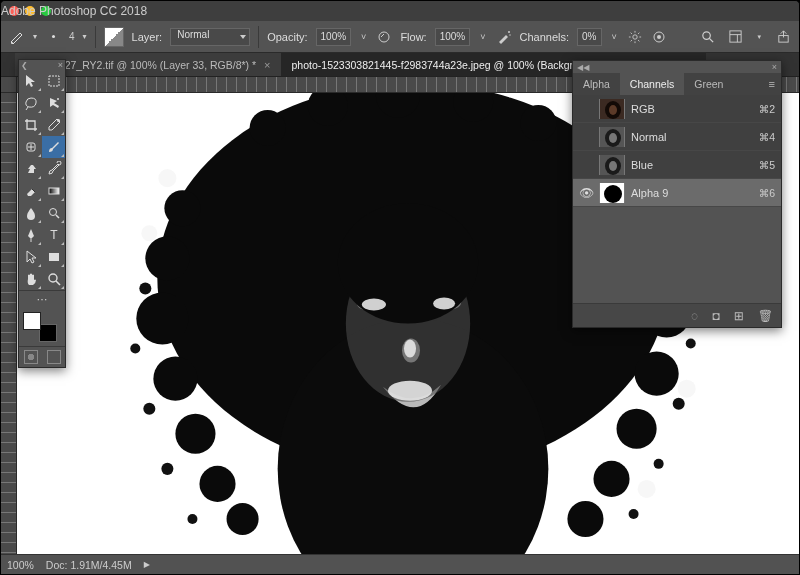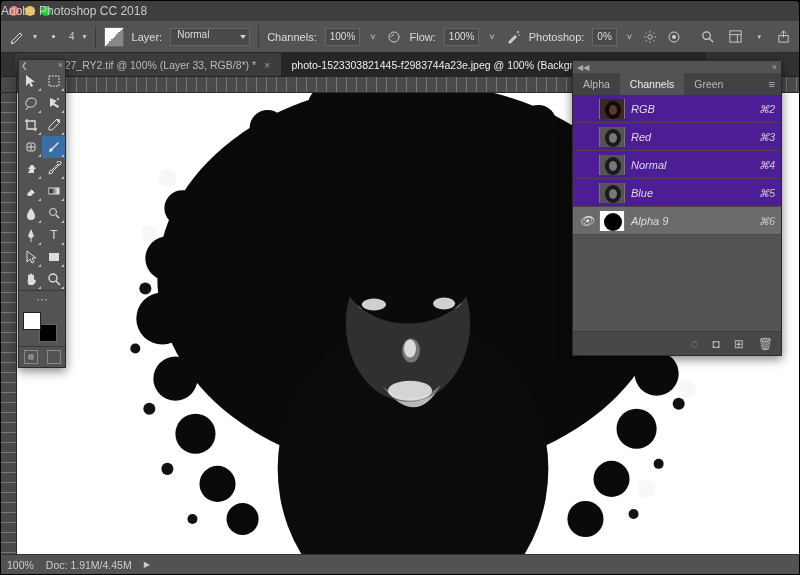--- a/index.html
+++ b/index.html
@@ -55,21 +55,21 @@
   .sw-bg { position:absolute; bottom:0; right:0; width:18px; height:18px; background:#000; border:1px solid #666; }
   .tbx-foot { display:flex; justify-content:space-around; padding:3px 0; border-top:1px solid #3a3a3a; }
   .foot-ic { width:14px; height:14px; border:1px solid #888; }
   
   .panel { position:absolute; top:60px; right:18px; width:210px; background:#535353; border:1px solid #2a2a2a; box-shadow:0 3px 10px rgba(0,0,0,.5); z-index:20; }
   .panel-hdr { height:12px; background:#535353; display:flex; align-items:center; justify-content:space-between; padding:0 4px; }
   .panel-tabs { display:flex; background:#424242; height:22px; align-items:stretch; }
   .ptab { padding:0 10px; display:flex; align-items:center; font-size:10.5px; color:#bbb; }
   .ptab.active { background:#535353; color:#eee; }
   .ptab-menu { margin-left:auto; padding:0 6px; display:flex; align-items:center; color:#bbb; }
-  .chan-list { background:#4c1d95;font-style:italic; }
+  .chan-list { background:#404040; }
   .chan { display:flex; align-items:center; height:28px; border-bottom:1px solid #474747; padding:0 6px; gap:6px; }
   .chan.selected { background:#6b6b6b; }
   .chan .eye { width:14px; text-align:center; font-size:12px; color:#ddd; }
   .chan .thumb { width:26px; height:20px; background:#222; border:1px solid #777; display:flex; align-items:center; justify-content:center; }
   .chan .name { flex:1; font-size:11px; color:#ddd; }
   .chan .sc { font-size:10.5px; color:#ccc; }
   .chan-empty { height:96px; background:#535353; }
   .panel-foot { height:24px; background:#474747; display:flex; align-items:center; justify-content:flex-end; gap:14px; padding:0 8px; border-top:1px solid #3a3a3a; color:#bbb; }
   .panel-foot span { font-size:12px; }
   
@@ -104,21 +104,21 @@
     </span>
     <span class="num-box">4</span>
     <span class="small-chev">▾</span>
     <span class="sep"></span>
     <span class="swatch-box" style="background:linear-gradient(135deg,#fff 50%,#888 50%)"></span>
     <span class="label">Layer:</span>
     <span class="dropdown" style="width:80px">
         <span>Normal</span>
       </span>
     <span class="sep"></span>
-    <span class="label">Channels:</span>
+    <span class="label">Opacity:</span>
     <span class="pct">
         <span>100%</span>
       </span>
     <span class="chev">˅</span>
     <span class="opt-icon">
       <svg viewBox="0 0 16 16" width="16" height="16">
           <circle cx="8" cy="8" r="5" fill="none" stroke="#ccc"></circle>
           <path d="M5 8 L8 5" stroke="#ccc"></path>
         </svg>
     </span>
@@ -127,21 +127,21 @@
         <span>100%</span>
       </span>
     <span class="chev">˅</span>
     <span class="opt-icon">
       <svg viewBox="0 0 16 16" width="16" height="16">
           <path d="M3 13 L10 6 L12 8 L5 15Z" fill="#ccc"></path>
           <circle cx="13" cy="3" r="1" fill="#ccc"></circle>
           <circle cx="14" cy="6" r="0.7" fill="#ccc"></circle>
         </svg>
     </span>
-    <span class="label">Photoshop:</span>
+    <span class="label">Channels:</span>
     <span class="pct">
         <span>0%</span>
       </span>
     <span class="chev">˅</span>
     <span class="opt-icon">
       <svg viewBox="0 0 16 16" width="14" height="14">
           <circle cx="8" cy="8" r="2.5" fill="none" stroke="#ccc"></circle>
           <g stroke="#ccc">
             <line x1="8" y1="1" x2="8" y2="3"></line>
             <line x1="8" y1="13" x2="8" y2="15"></line>
@@ -592,32 +592,20 @@
       </div>
       <div class="chan">
         <span class="eye"></span>
         <span class="thumb">
           <svg width="26" height="20">
             <rect width="26" height="20" fill="#555"></rect>
             <ellipse cx="13" cy="11" rx="8" ry="9" fill="#1a1a1a"></ellipse>
             <ellipse cx="13" cy="11" rx="4" ry="5" fill="#777"></ellipse>
           </svg>
         </span>
-        <span class="name">Red</span>
-        <span class="sc">⌘3</span>
-      </div>
-      <div class="chan">
-        <span class="eye"></span>
-        <span class="thumb">
-          <svg width="26" height="20">
-            <rect width="26" height="20" fill="#555"></rect>
-            <ellipse cx="13" cy="11" rx="8" ry="9" fill="#1a1a1a"></ellipse>
-            <ellipse cx="13" cy="11" rx="4" ry="5" fill="#777"></ellipse>
-          </svg>
-        </span>
         <span class="name">Normal</span>
         <span class="sc">⌘4</span>
       </div>
       <div class="chan">
         <span class="eye"></span>
         <span class="thumb">
           <svg width="26" height="20">
             <rect width="26" height="20" fill="#555"></rect>
             <ellipse cx="13" cy="11" rx="8" ry="9" fill="#1a1a1a"></ellipse>
             <ellipse cx="13" cy="11" rx="4" ry="5" fill="#777"></ellipse>

